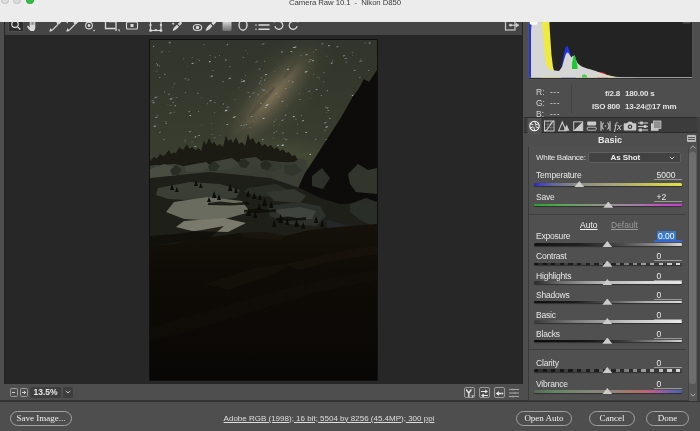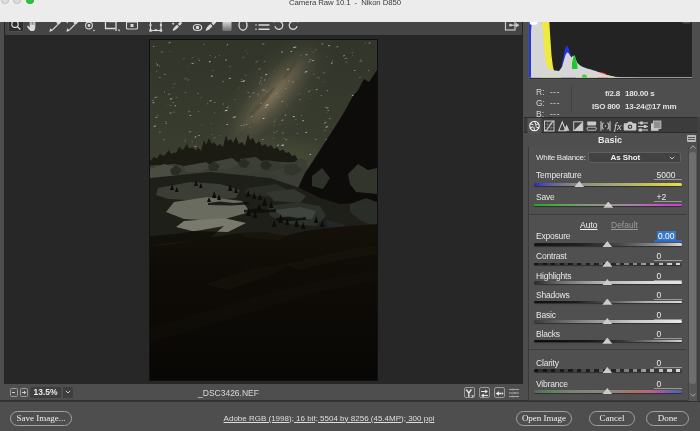--- a/index.html
+++ b/index.html
@@ -498,21 +498,20 @@
         <div style="position:absolute;left:2.8px;top:1.7px;width:1px;height:3.4px;background:#d0d0d0"></div>
       </div>
   <div class="abs" style="left:30px;top:2.5px;width:31px;height:11.5px;background:#3e3e3e;border-radius:2px 0 0 2px;color:#e8e8e8;font-size:8.5px;font-weight:bold;text-align:center;line-height:11.5px">13.5%</div>
   <div class="abs" style="left:61.5px;top:2.5px;width:11.5px;height:11.5px;background:#3e3e3e;border-left:1px solid #4e4e4e;border-radius:0 2px 2px 0">
         <span style="position:absolute;left:2.5px;top:3.5px">
           <svg width="6" height="4" viewBox="0 0 6 4">
             <path d="M0.8,0.8 L3,3 L5.2,0.8" stroke="#c6c6c6" stroke-width="1" fill="none"></path>
           </svg>
         </span>
       </div>
-  <div class="abs" style="left:0;top:3.5px;width:457px;text-align:center;font-size:8.5px;color:#d9d9d9">_DSC3426.NEF</div>
   <div class="sbtn" style="left:463.5px">
         <svg width="9" height="9" viewBox="0 0 9 9" style="position:absolute;left:0.5px;top:0.5px">
           <g stroke="#e8e8e8" stroke-width="1.3" fill="none">
             <path d="M1.2,0.5 L3.8,4 L3.8,8 M6.4,0.5 L3.8,4"></path>
           </g>
           <path d="M6.2,6.2 L9,6.2 L7.6,8.4 Z" fill="#d0d0d0"></path>
         </svg>
       </div>
   <div class="sbtn" style="left:478.5px">
         <svg width="9" height="9" viewBox="0 0 9 9" style="position:absolute;left:0.5px;top:0.5px">
@@ -543,21 +542,21 @@
             <path d="M3.6,7.2 L5.4,8.5 L3.6,9.8 Z"></path>
           </g>
         </svg>
       </div>
 </div>
 
 <div id="divider" class="abs"></div>
 <div id="bottombar" class="abs">
   <div class="pill" style="left:10px;top:9px;width:62px">Save Image...</div>
   <div class="abs" style="left:0;top:12px;width:658px;text-align:center;font-size:8px;color:#dedede"><span style="text-decoration:underline">Adobe RGB (1998); 16 bit; 5504 by 8256 (45.4MP); 300 ppi</span></div>
-  <div class="pill" style="left:516px;top:9px;width:56px">Open Image</div>
+  <div class="pill" style="left:516px;top:9px;width:56px">Open Auto</div>
   <div class="pill" style="left:589px;top:9px;width:46px">Cancel</div>
   <div class="pill" style="left:646px;top:9px;width:43px">Done</div>
 </div>
 
 <div id="hist" class="abs">
       <svg width="163" height="66" viewBox="0 0 163 66">
 <rect width="163" height="66" fill="#232323"></rect>
 <line x1="0" y1="64.6" x2="163" y2="64.6" stroke="#a8a8a8" stroke-width="1"></line>
 <path d="M12.5,3 L20,3 L21,20 L22.5,42 L24,54 L25.5,59 L28,60.5 L31,60.5 L34,59 L37,54 L40,52 L43,50 L46,50 L49,52 L52,54 L56,56 L60,57.5 L64,58.5 L68,59.5 L72,60.5 L76,61.5 L80,62.5 L84,63.6 L87,64.2 L87,64.6 L12,64.6 Z" fill="#eeea3e"></path>
 <path d="M68,60.5 L71,58.8 L73,59.2 L75,59.8 L77,60.8 L78,61.8 L79,63 L79,64.6 L68,64.6 Z" fill="#d42a1e"></path>

